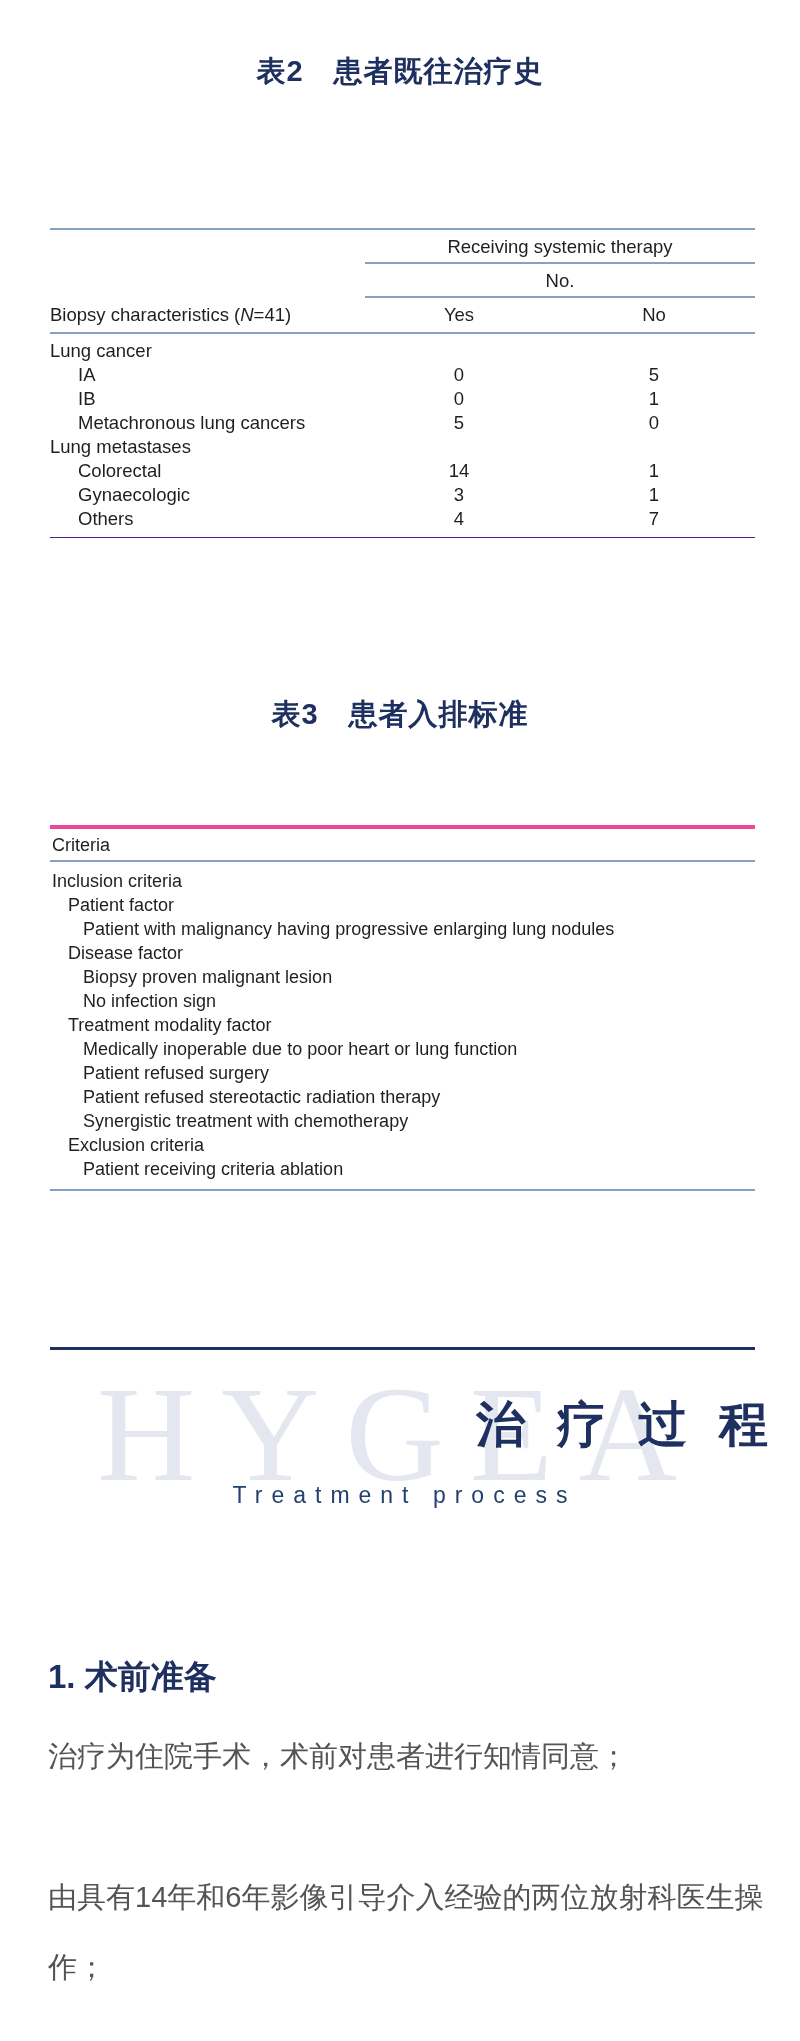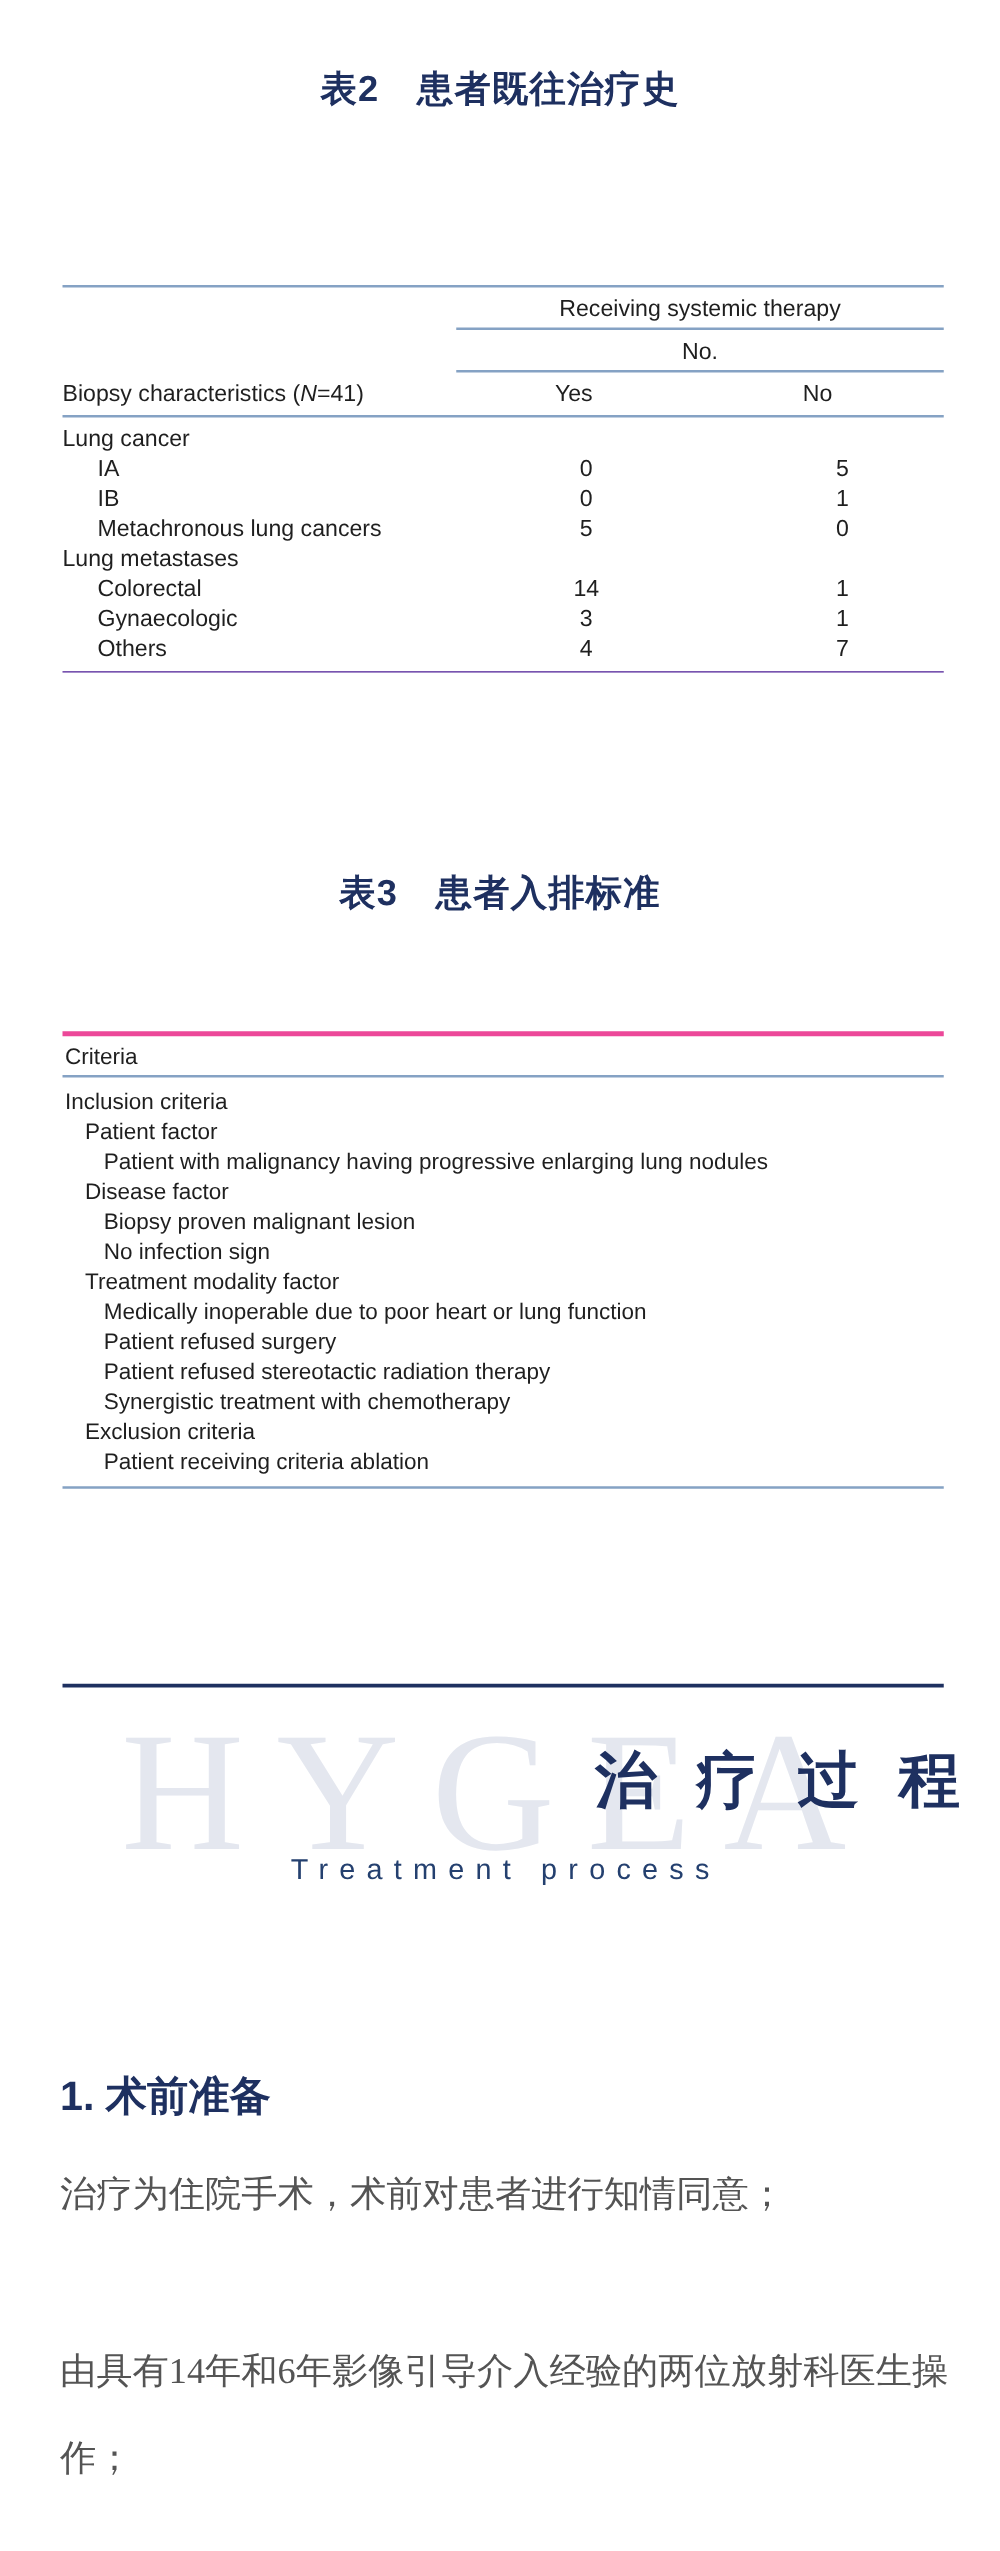--- a/index.html
+++ b/index.html
@@ -21,21 +21,21 @@
   .t2-spanhead{
     margin-left:315px;width:390px;box-sizing:border-box;text-align:center;
     border-bottom:2px solid #85a2c4;padding-top:6px;height:34px;box-sizing:border-box;
   }
   .t2-colrow{
     display:grid;grid-template-columns:315px 188px 202px;
     border-bottom:2px solid #85a2c4;height:36px;box-sizing:border-box;
     align-items:center;
   }
   .t2-body{padding:5px 0 6px 0;}
-  .t2-row{display:grid;grid-template-columns:315px 188px 202px;line-height:24px;gap:10px;}
+  .t2-row{display:grid;grid-template-columns:315px 188px 202px;line-height:24px;}
   .t2-c1{text-align:left;white-space:nowrap;}
   .t2-c2,.t2-c3{text-align:center;}
   .ind1{padding-left:28px;}
   .nvar{font-style:italic;}
   
   .t3{
     position:absolute;top:825px;left:50px;width:705px;
     border-top:4px solid #ec4899;border-bottom:2px solid #85a2c4;
     font-size:18px;color:#1f1f1f;
   }
@@ -66,21 +66,21 @@
     position:absolute;top:1482px;left:0;width:800px;text-align:center;
     font-size:23px;color:#24406f;letter-spacing:9px;padding-left:9px;box-sizing:border-box;
   }
   
   .content-heading{
     position:absolute;top:1655px;left:48px;
     font-size:33px;font-weight:bold;color:#1e3060;
   }
   .para{
     position:absolute;left:48px;width:716px;
-    font-size:29px;color:#545454;font-family:Liberation Serif, serif;
+    font-size:29px;color:#545454;
   }
   .para1{top:1736px;line-height:40px;}
   .para2{top:1862px;line-height:70px;}
 </style>
 </head>
 <body>
 
 <div class="center-title" style="top:52px;">
   <span class="title-prefix">表2</span><span>患者既往治疗史</span>
 </div>

